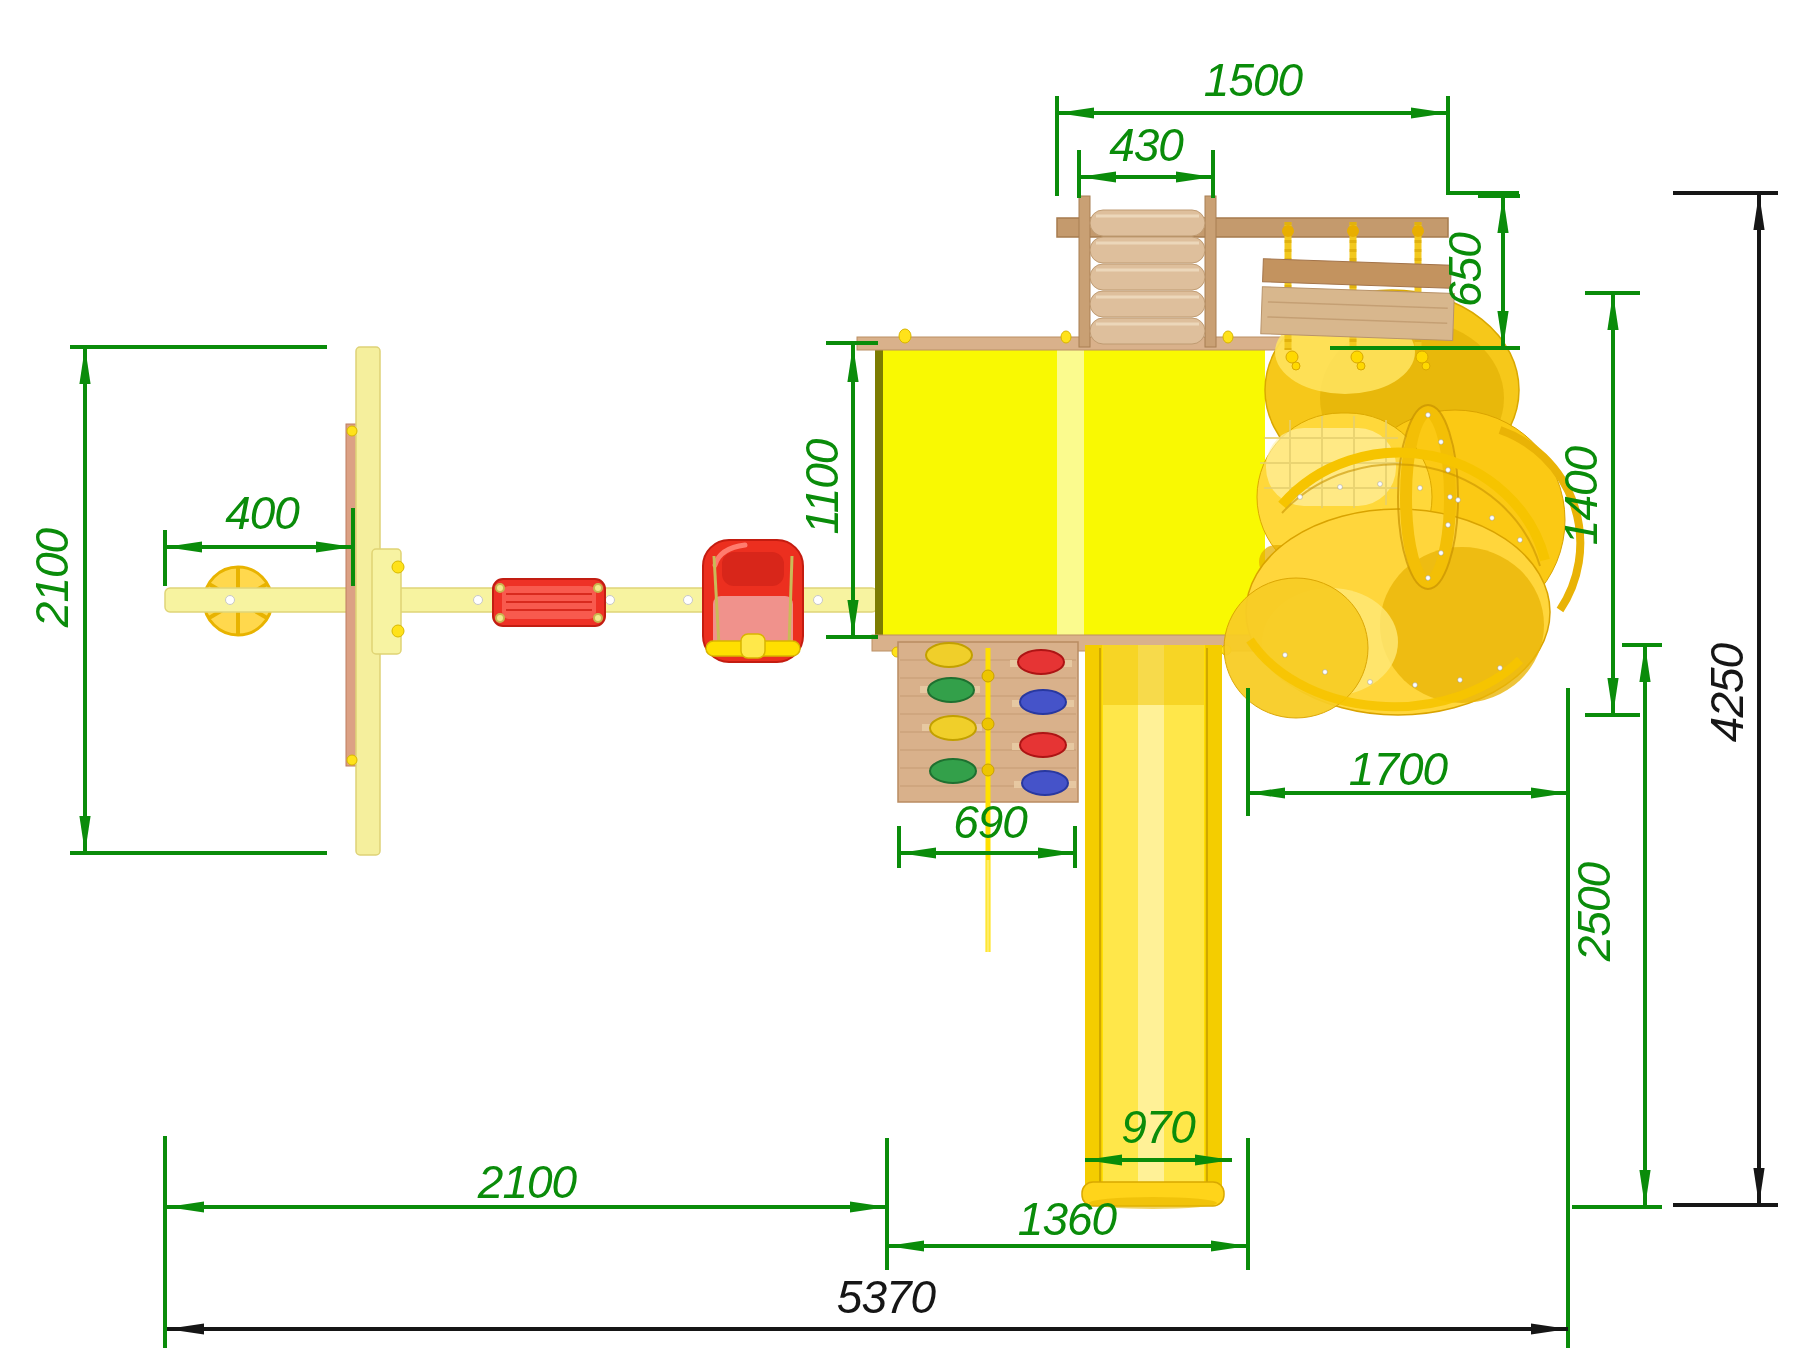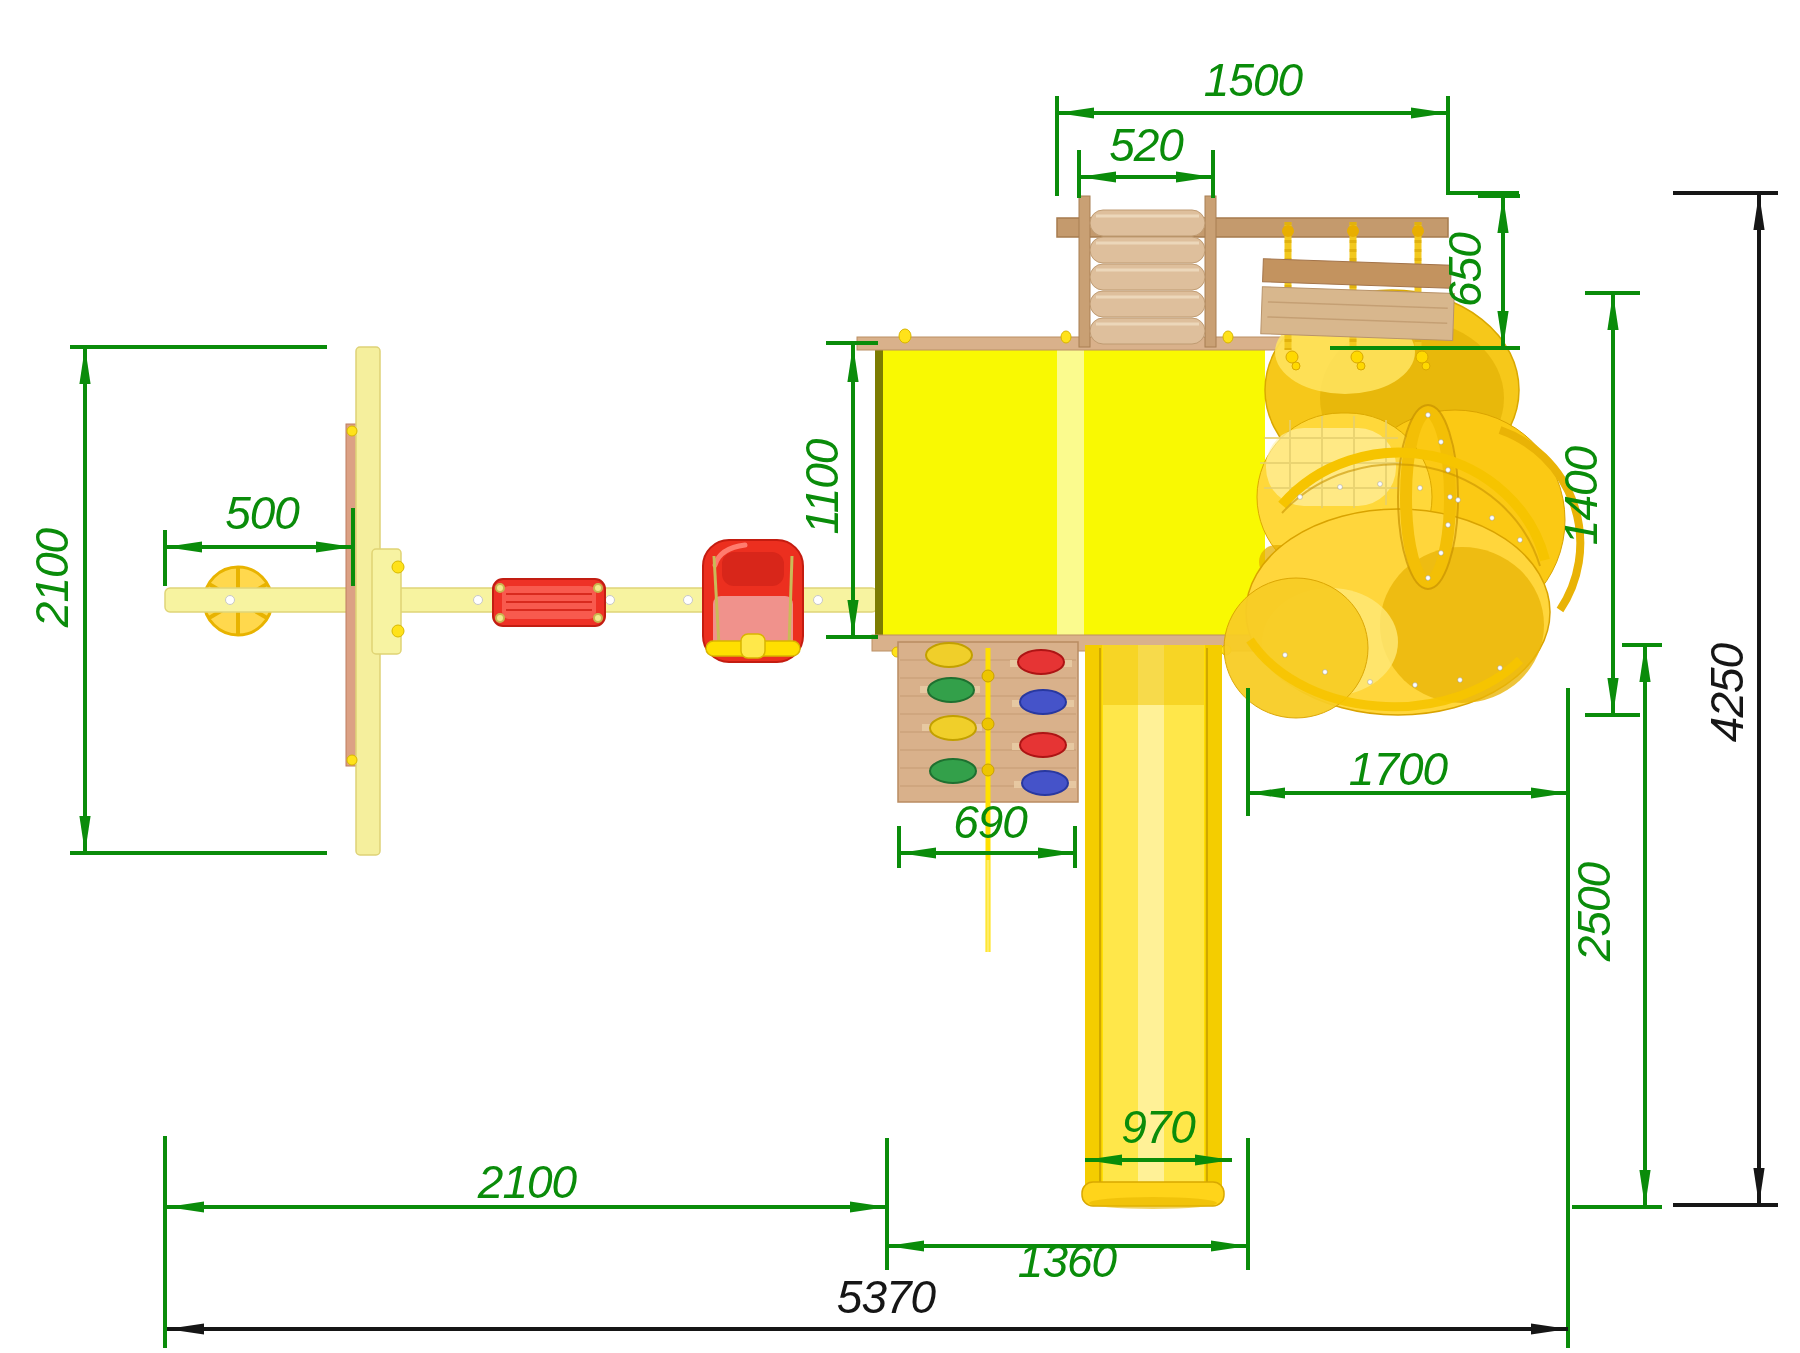--- a/index.html
+++ b/index.html
@@ -300,27 +300,27 @@
 
   <g stroke="#161616" stroke-width="4" fill="none">
     <line x1="1673" y1="193" x2="1778" y2="193"></line>
     <line x1="1673" y1="1205" x2="1778" y2="1205"></line>
     <line x1="167" y1="1329" x2="1568" y2="1329" marker-start="url(#ab)" marker-end="url(#ab)"></line>
     <line x1="1759" y1="193" x2="1759" y2="1205" marker-start="url(#ab)" marker-end="url(#ab)"></line>
   </g>
 </svg>
 
 <span class="dim-label" style="left:1253px;top:80px">1500</span>
-<span class="dim-label" style="left:1146px;top:145px">520</span>
+<span class="dim-label" style="left:1146px;top:145px">430</span>
 <span class="dim-label v" style="left:1465px;top:270px">650</span>
 <span class="dim-label v" style="left:1581px;top:496px">1400</span>
 <span class="dim-label v" style="left:1594px;top:912px">2500</span>
 <span class="dim-label v k" style="left:1727px;top:693px">4250</span>
 <span class="dim-label v" style="left:52px;top:578px">2100</span>
-<span class="dim-label" style="left:262px;top:513px">500</span>
+<span class="dim-label" style="left:262px;top:513px">400</span>
 <span class="dim-label v" style="left:822px;top:487px">1100</span>
 <span class="dim-label" style="left:990px;top:822px">690</span>
 <span class="dim-label" style="left:1398px;top:769px">1700</span>
 <span class="dim-label" style="left:1158px;top:1127px">970</span>
-<span class="dim-label" style="left:1067px;top:1261px">1360</span>
+<span class="dim-label" style="left:1067px;top:1219px">1360</span>
 <span class="dim-label" style="left:527px;top:1182px">2100</span>
 <span class="dim-label k" style="left:886px;top:1297px">5370</span>
 </div>
 
 </body></html>

